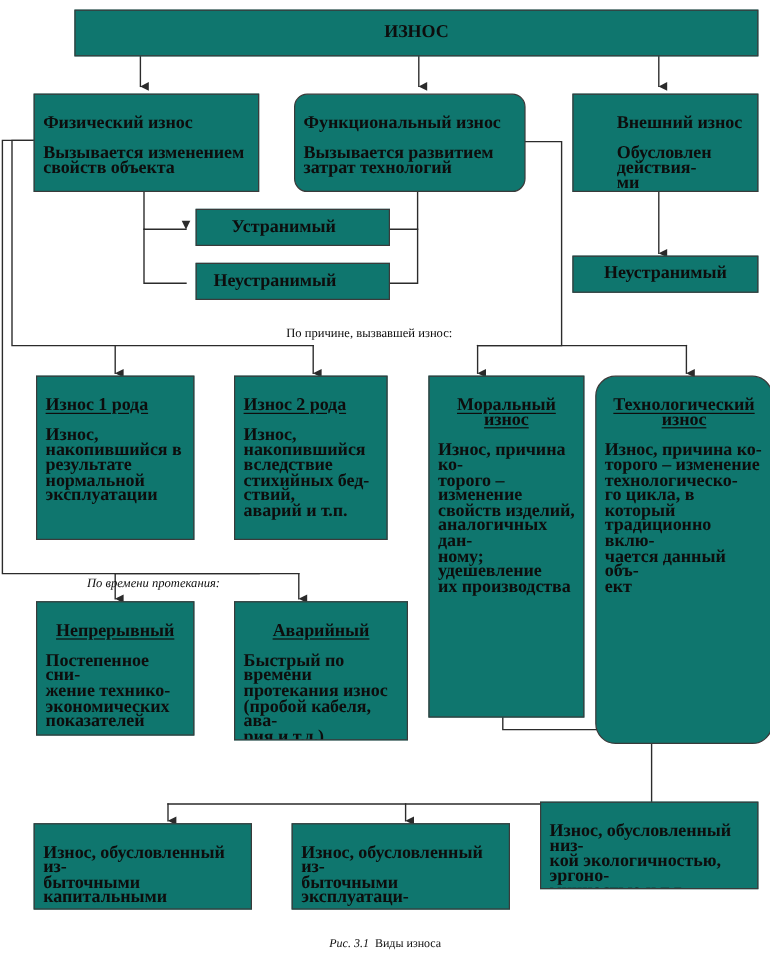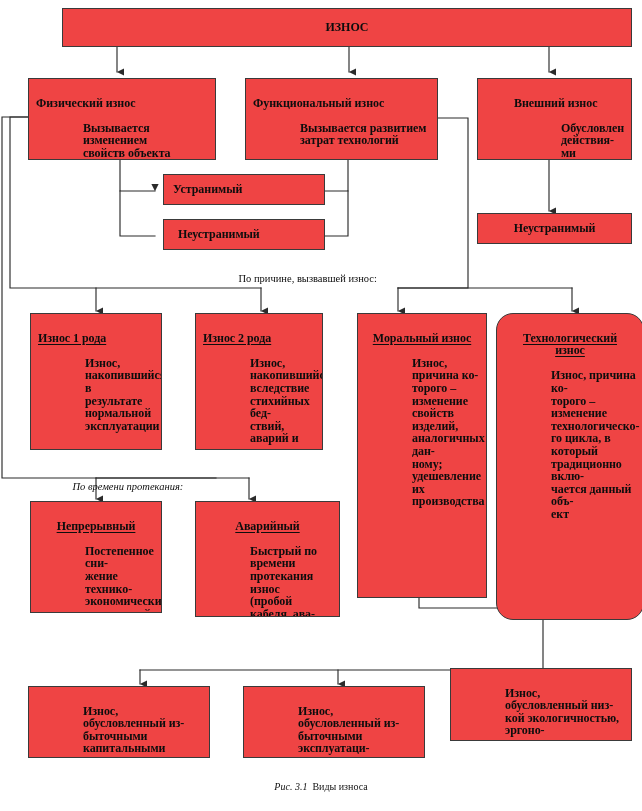--- a/index.html
+++ b/index.html
@@ -24,23 +24,23 @@
     left: 0;
     top: 0;
     width: 642px;
     height: 811px;
     pointer-events: none;
   }
   .node {
     position: absolute;
     box-sizing: border-box;
     border: 1.1px solid #3a3a3a;
-    background: #ef4444;
+    background: #0f766e;
     padding: 5px 7px 4px 7px;
-    font-size: 12px;
+    font-size: 15px;
     line-height: 12.6px;
     font-family: "Liberation Serif", "DejaVu Serif", serif;
     font-weight: 600;
     letter-spacing: -0.05px;
     white-space: pre-line;
     overflow: hidden;
   }
   .node.vcenter {
     display: flex;
     align-items: center;
@@ -52,21 +52,20 @@
     text-decoration: underline;
     text-underline-offset: 1.5px;
     font-weight: 600;
   }
   .node .head.ctr {
     text-align: center;
   }
   .node .body {
     display: block;
     white-space: pre-line;
-    margin-left: 47px;
   }
   .caption-line {
     position: absolute;
     font-size: 10.5px;
     line-height: 13px;
     font-family: "Liberation Serif", "DejaVu Serif", serif;
     font-weight: 400;
     color: #0d0d0d;
     white-space: pre;
   }
@@ -148,34 +147,34 @@
   <div class="node vcenter" style="left:62px; top:8px; width:570px; height:39px;">
     <span>ИЗНОС</span>
   </div>
 
   <div class="node" style="left:28px; top:78px; width:188px; height:82px;">
     <span class="head" style="text-decoration:none;">Физический износ</span>
     <span class="body">Вызывается изменением
 свойств объекта</span>
   </div>
 
-  <div class="node" style="left:245px; top:78px; width:193px; height:82px;">
+  <div class="node" style="left:245px; top:78px; width:193px; height:82px;border-radius:11px;">
     <span class="head" style="text-decoration:none;">Функциональный износ</span>
     <span class="body">Вызывается развитием
 затрат технологий</span>
   </div>
 
   <div class="node" style="left:477px; top:78px; width:155px; height:82px;padding-left:36px;">
     <span class="head" style="text-decoration:none;">Внешний износ</span>
     <span class="body">Обусловлен действия-
 ми
 внешних факторов</span>
   </div>
 
-  <div class="node vcenter" style="left:163px; top:174px; width:162px; height:31px; justify-content:flex-start; padding-left:9px;">
+  <div class="node vcenter" style="left:163px; top:174px; width:162px; height:31px; justify-content:flex-start; padding-left:29px;">
     <span>Устранимый</span>
   </div>
 
   <div class="node vcenter" style="left:163px; top:219px; width:162px; height:31px; justify-content:flex-start; padding-left:14px;">
     <span>Неустранимый</span>
   </div>
 
   <div class="node vcenter" style="left:477px; top:213px; width:155px; height:31px;">
     <span>Неустранимый</span>
   </div>

